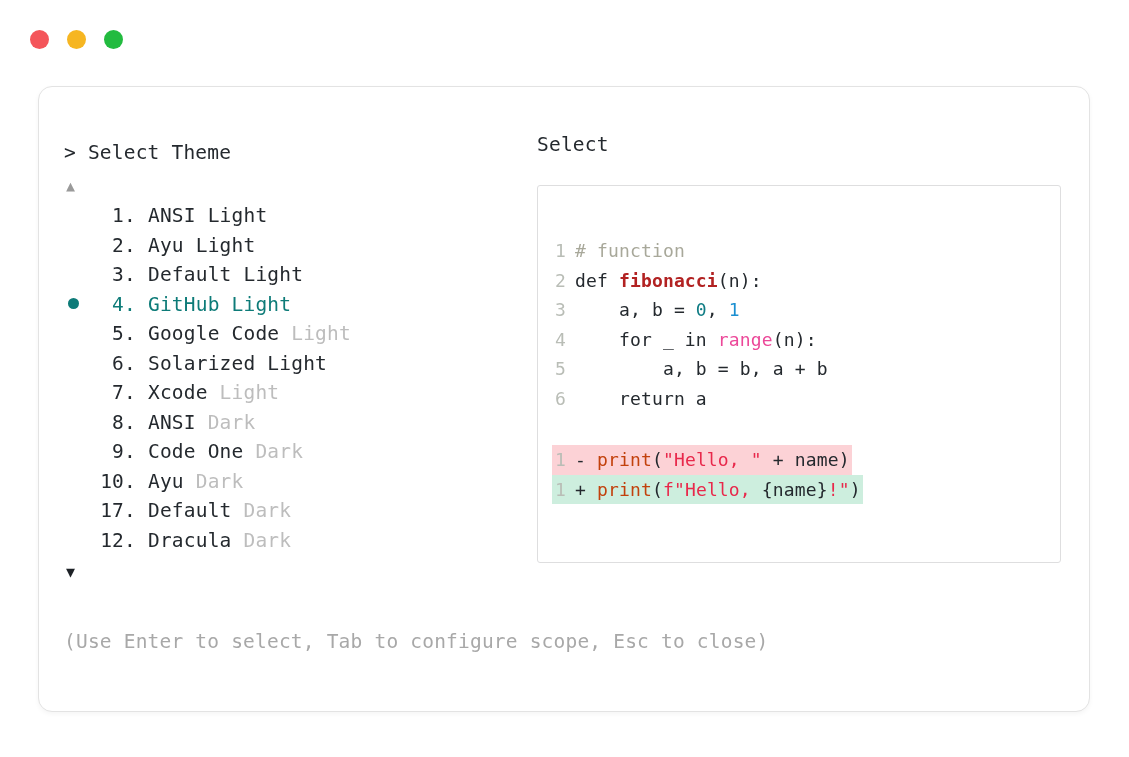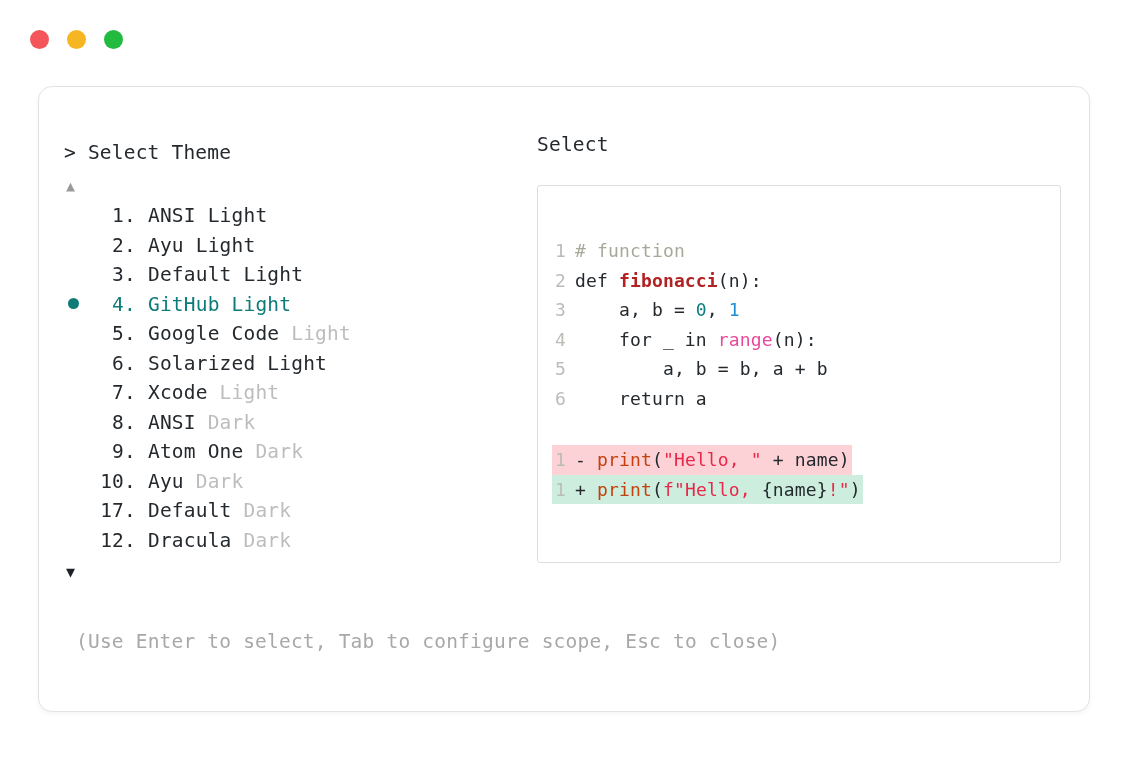--- a/index.html
+++ b/index.html
@@ -128,21 +128,20 @@
   
   .hint {
     position: absolute;
     left: 25px;
     top: 543px;
     font-size: 19.5px;
     line-height: 24px;
     color: #a8a8a8;
     letter-spacing: 0.2px;
     white-space: pre;
-    margin-left: 12px;
   }
 
   
   .right-col {
     position: absolute;
     left: 498px;
     top: 46px;
     width: 530px;
   }
   .preview-box {
@@ -216,21 +215,21 @@
 
       <ul class="theme-list" id="theme-list">
           <li class="theme-row"><span class="bullet-cell"></span><span class="idx-cell">1.</span><span class="name-cell"> ANSI</span><span class="variant strong"> Light</span></li>
           <li class="theme-row"><span class="bullet-cell"></span><span class="idx-cell">2.</span><span class="name-cell"> Ayu</span><span class="variant strong"> Light</span></li>
           <li class="theme-row"><span class="bullet-cell"></span><span class="idx-cell">3.</span><span class="name-cell"> Default</span><span class="variant strong"> Light</span></li>
           <li class="theme-row selected"><span class="bullet-cell"><span class="bullet-dot"></span></span><span class="idx-cell">4.</span><span class="name-cell"> GitHub</span><span class="variant strong"> Light</span></li>
           <li class="theme-row"><span class="bullet-cell"></span><span class="idx-cell">5.</span><span class="name-cell"> Google Code</span><span class="variant muted"> Light</span></li>
           <li class="theme-row"><span class="bullet-cell"></span><span class="idx-cell">6.</span><span class="name-cell"> Solarized</span><span class="variant strong"> Light</span></li>
           <li class="theme-row"><span class="bullet-cell"></span><span class="idx-cell">7.</span><span class="name-cell"> Xcode</span><span class="variant muted"> Light</span></li>
           <li class="theme-row"><span class="bullet-cell"></span><span class="idx-cell">8.</span><span class="name-cell"> ANSI</span><span class="variant muted"> Dark</span></li>
-          <li class="theme-row"><span class="bullet-cell"></span><span class="idx-cell">9.</span><span class="name-cell"> Atom One</span><span class="variant muted"> Dark</span></li>
+          <li class="theme-row"><span class="bullet-cell"></span><span class="idx-cell">9.</span><span class="name-cell"> Code One</span><span class="variant muted"> Dark</span></li>
           <li class="theme-row"><span class="bullet-cell"></span><span class="idx-cell">10.</span><span class="name-cell"> Ayu</span><span class="variant muted"> Dark</span></li>
           <li class="theme-row"><span class="bullet-cell"></span><span class="idx-cell">17.</span><span class="name-cell"> Default</span><span class="variant muted"> Dark</span></li>
           <li class="theme-row"><span class="bullet-cell"></span><span class="idx-cell">12.</span><span class="name-cell"> Dracula</span><span class="variant muted"> Dark</span></li>
         </ul>
 
       <div class="scroll-arrow down">▼</div>
     </div>
 
     <div class="hint">(Use Enter to select, Tab to configure scope, Esc to close)</div>
 

